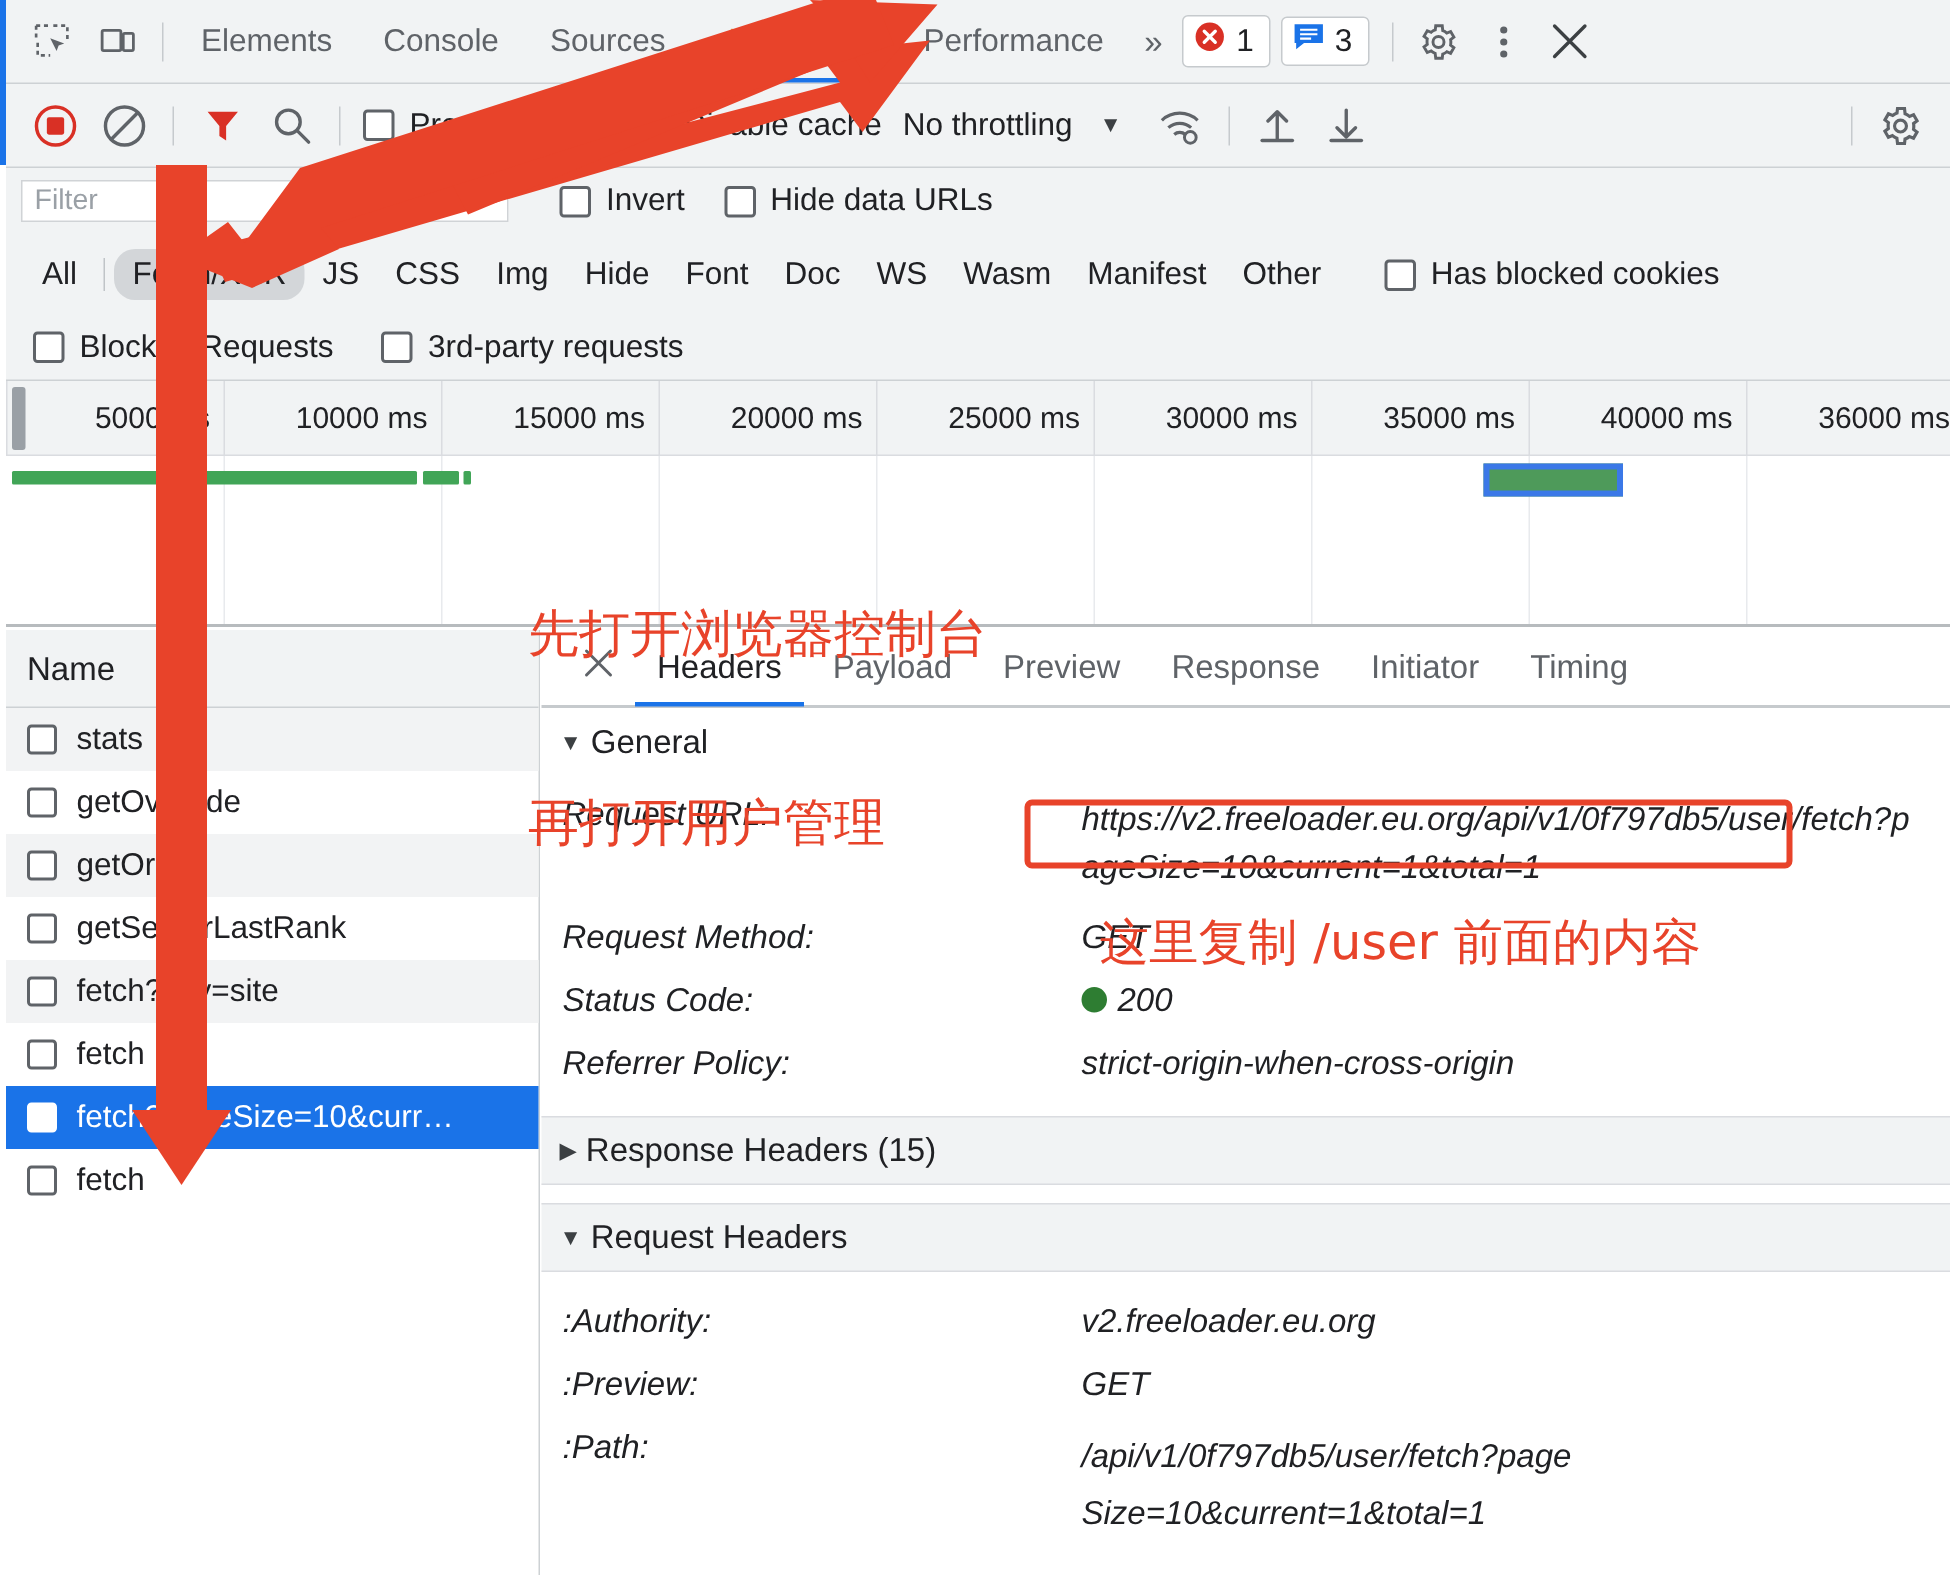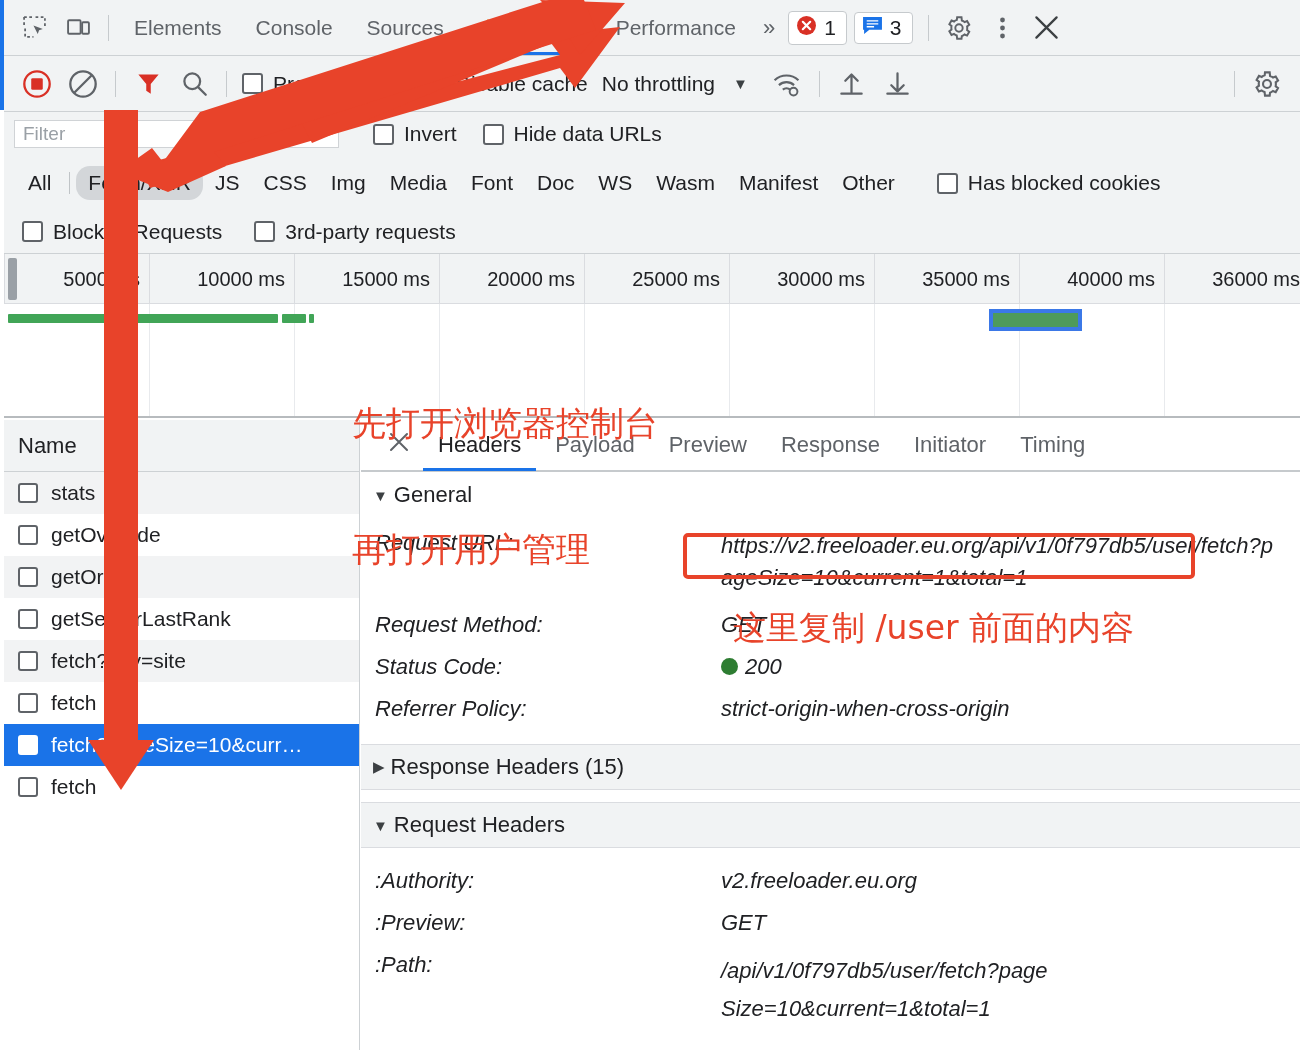--- a/index.html
+++ b/index.html
@@ -346,21 +346,21 @@
     </label>
   </div>
 
   <div class="typesbar">
     <div class="type">All</div>
     <div class="type-sep"></div>
     <div class="type active">Fetch/XHR</div>
     <div class="type">JS</div>
     <div class="type">CSS</div>
     <div class="type">Img</div>
-    <div class="type">Media</div>
+    <div class="type">Hide</div>
     <div class="type">Font</div>
     <div class="type">Doc</div>
     <div class="type">WS</div>
     <div class="type">Wasm</div>
     <div class="type">Manifest</div>
     <div class="type">Other</div>
     <label class="cb-label" style="margin-left:30px;">
       <span class="cb"></span>
       <span>Has blocked cookies</span>
     </label>

